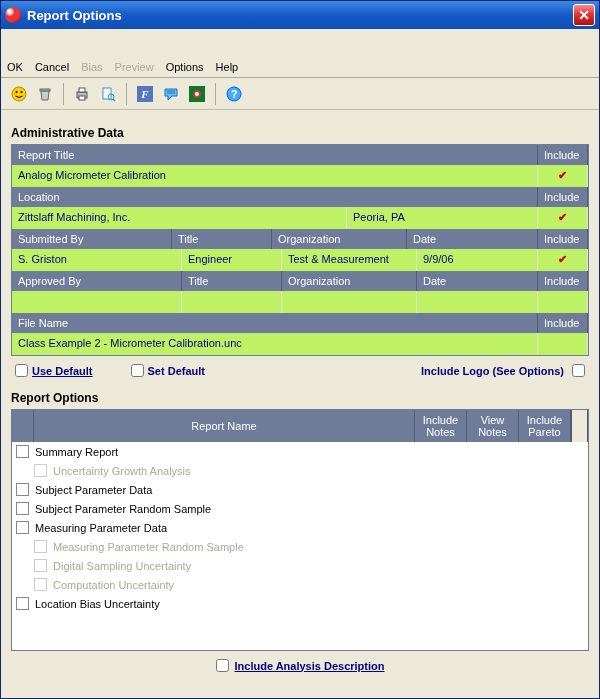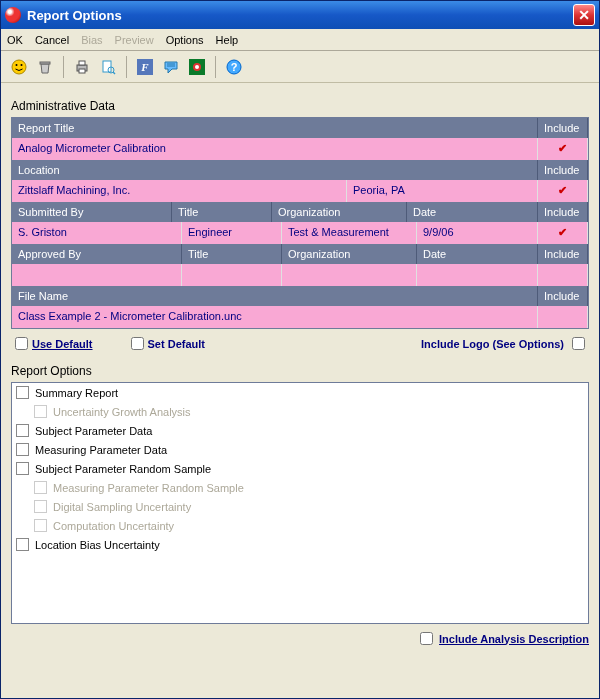--- a/index.html
+++ b/index.html
@@ -49,20 +49,21 @@
     cursor: pointer;
   }
   .menubar {
     height: 22px;
     background: #ece9d8;
     display: flex;
     align-items: center;
     padding: 0 6px;
     gap: 12px;
     border-bottom: 1px solid #aca899;
+    margin-top: 27px;
   }
   .menubar span { cursor: default; }
   .menubar .disabled { color: #aca899; }
   .toolbar {
     height: 32px;
     background: #ece9d8;
     display: flex;
     align-items: center;
     padding: 0 6px;
     gap: 2px;
@@ -80,37 +81,37 @@
     cursor: pointer;
   }
   .content {
     flex: 1;
     padding: 10px 10px 4px 10px;
     overflow: hidden;
     display: flex;
     flex-direction: column;
   }
   .section-title {
-    font-weight: normal;
+    font-weight: bold;
     color: #000;
     font-size: 12px;
     margin: 6px 0 4px 0;
   }
   .admin-grid {
     border: 1px solid #6e7b99;
   }
   .hdr-row { display: flex; }
   .hdr-cell {
     background: #6e7b99;
     color: #fff;
     padding: 4px 6px;
     border-right: 1px solid #4e5b79;
     font-size: 11px;
   }
-  .data-row { display: flex; background: #f9a8d4; }
+  .data-row { display: flex; background: #bef264; }
   .data-cell {
     color: #000080;
     padding: 4px 6px;
     border-right: 1px solid #e0e0e0;
     font-size: 11px;
     min-height: 22px;
   }
   .check-cell {
     text-align: center;
     color: #c00;
@@ -162,21 +163,21 @@
     background: #fff;
     margin-right: 6px;
     flex-shrink: 0;
   }
   .rt-cb.indent { margin-left: 18px; }
   .rt-label { font-size: 11px; }
   .rt-label.disabled { color: #aca899; }
   .bottom-bar {
     display: flex;
     align-items: center;
-    justify-content: flex-end;
+    justify-content: center;
     padding: 8px 0 4px 0;
     gap: 6px;
     font-weight: bold;
     color: #000080;
     font-size: 11px;
   }
   .bottom-bar input[type=checkbox] { margin: 0; }
   .underline { text-decoration: underline; }
 
   
@@ -337,41 +338,49 @@
         <span>Set Default</span>
       </label>
       <div class="spacer"></div>
       <span>Include Logo (See Options)</span>
       <input type="checkbox" style="">
     </div>
 
     <div class="section-title">Report Options</div>
 
     <div class="report-table">
+      <div class="rt-header">
+        <div class="rt-hcell" style="width:22px"></div>
+        <div class="rt-hcell" style="flex:1">Report Name</div>
+        <div class="rt-hcell" style="width:52px">Include Notes</div>
+        <div class="rt-hcell" style="width:52px">View Notes</div>
+        <div class="rt-hcell" style="width:52px">Include Pareto</div>
+        <div class="rt-hcell" style="width:17px;background:#ece9d8;border-left:1px solid #4e5b79"></div>
+      </div>
       <div class="rt-body" id="rt-body">
 
       <div class="rt-row">
             <div class="rt-cb"></div>
             <span class="rt-label">Summary Report</span>
           </div>
           <div class="rt-row">
             <div class="rt-cb indent" style="border-color: rgb(204, 204, 204);"></div>
             <span class="rt-label disabled">Uncertainty Growth Analysis</span>
           </div>
           <div class="rt-row">
             <div class="rt-cb"></div>
             <span class="rt-label">Subject Parameter Data</span>
           </div>
           <div class="rt-row">
             <div class="rt-cb"></div>
+            <span class="rt-label">Subject Parameter Random Sample</span>
+          </div>
+          <div class="rt-row">
+            <div class="rt-cb"></div>
             <span class="rt-label">Measuring Parameter Data</span>
-          </div>
-          <div class="rt-row">
-            <div class="rt-cb"></div>
-            <span class="rt-label">Subject Parameter Random Sample</span>
           </div>
           <div class="rt-row">
             <div class="rt-cb indent" style="border-color: rgb(204, 204, 204);"></div>
             <span class="rt-label disabled">Measuring Parameter Random Sample</span>
           </div>
           <div class="rt-row">
             <div class="rt-cb indent" style="border-color: rgb(204, 204, 204);"></div>
             <span class="rt-label disabled">Digital Sampling Uncertainty</span>
           </div>
           <div class="rt-row">

